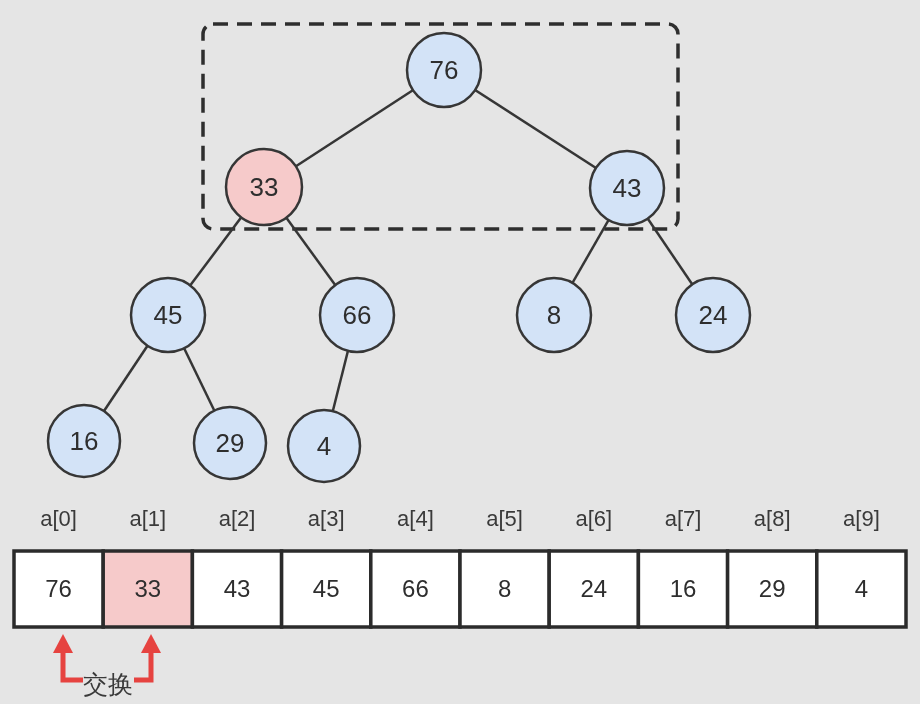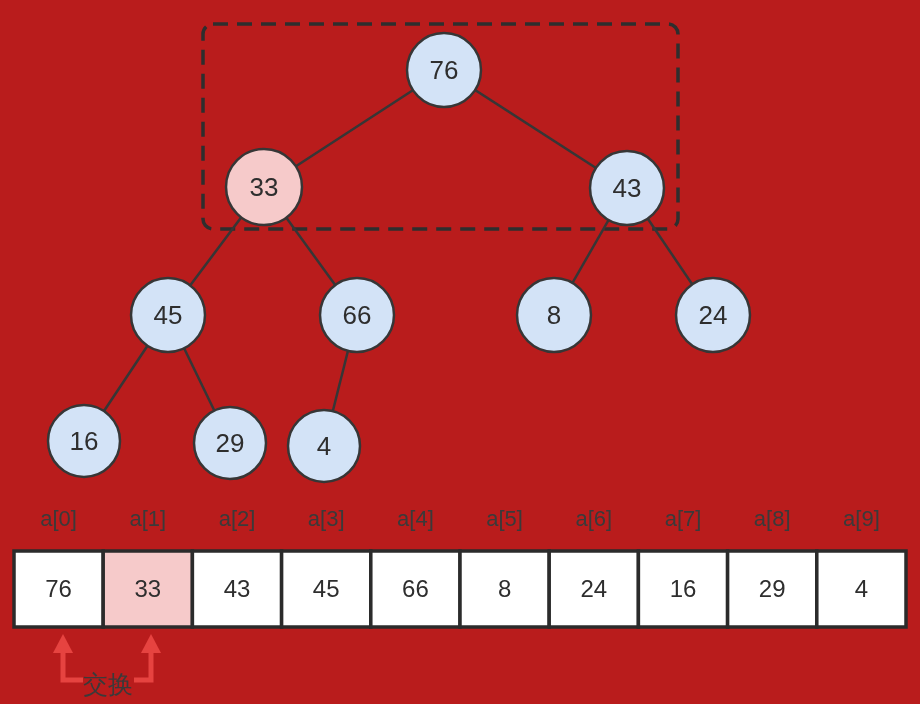--- a/index.html
+++ b/index.html
@@ -1,16 +1,16 @@
 <!DOCTYPE html>
 <html><head>
 <meta charset="utf-8">
 <style>
   html, body { margin: 0; padding: 0; background: #ffffff; }
-  .stage { position: relative; width: 920px; height: 704px; background: #b91c1c; overflow: hidden; }
+  .stage { position: relative; width: 920px; height: 704px; background: #e5e5e5; overflow: hidden; }
   svg text { font-family: "Liberation Sans", sans-serif; }
 
   .dashed-region { fill: none; stroke: #2e2e2e; stroke-width: 3.5; stroke-dasharray: 15 9; }
   .edge { stroke: #363636; stroke-width: 2.5; }
   .node { fill: #d3e3f7; stroke: #363636; stroke-width: 2.5; }
   .node-hl { fill: #f6caca; }
   .node-label { font-size: 26px; fill: #2e2e2e; text-anchor: middle; }
 
   .idx-label { font-size: 22px; fill: #3a3a3a; text-anchor: middle; }
   .cell { fill: #ffffff; stroke: #2b2b2b; stroke-width: 3.5; }

